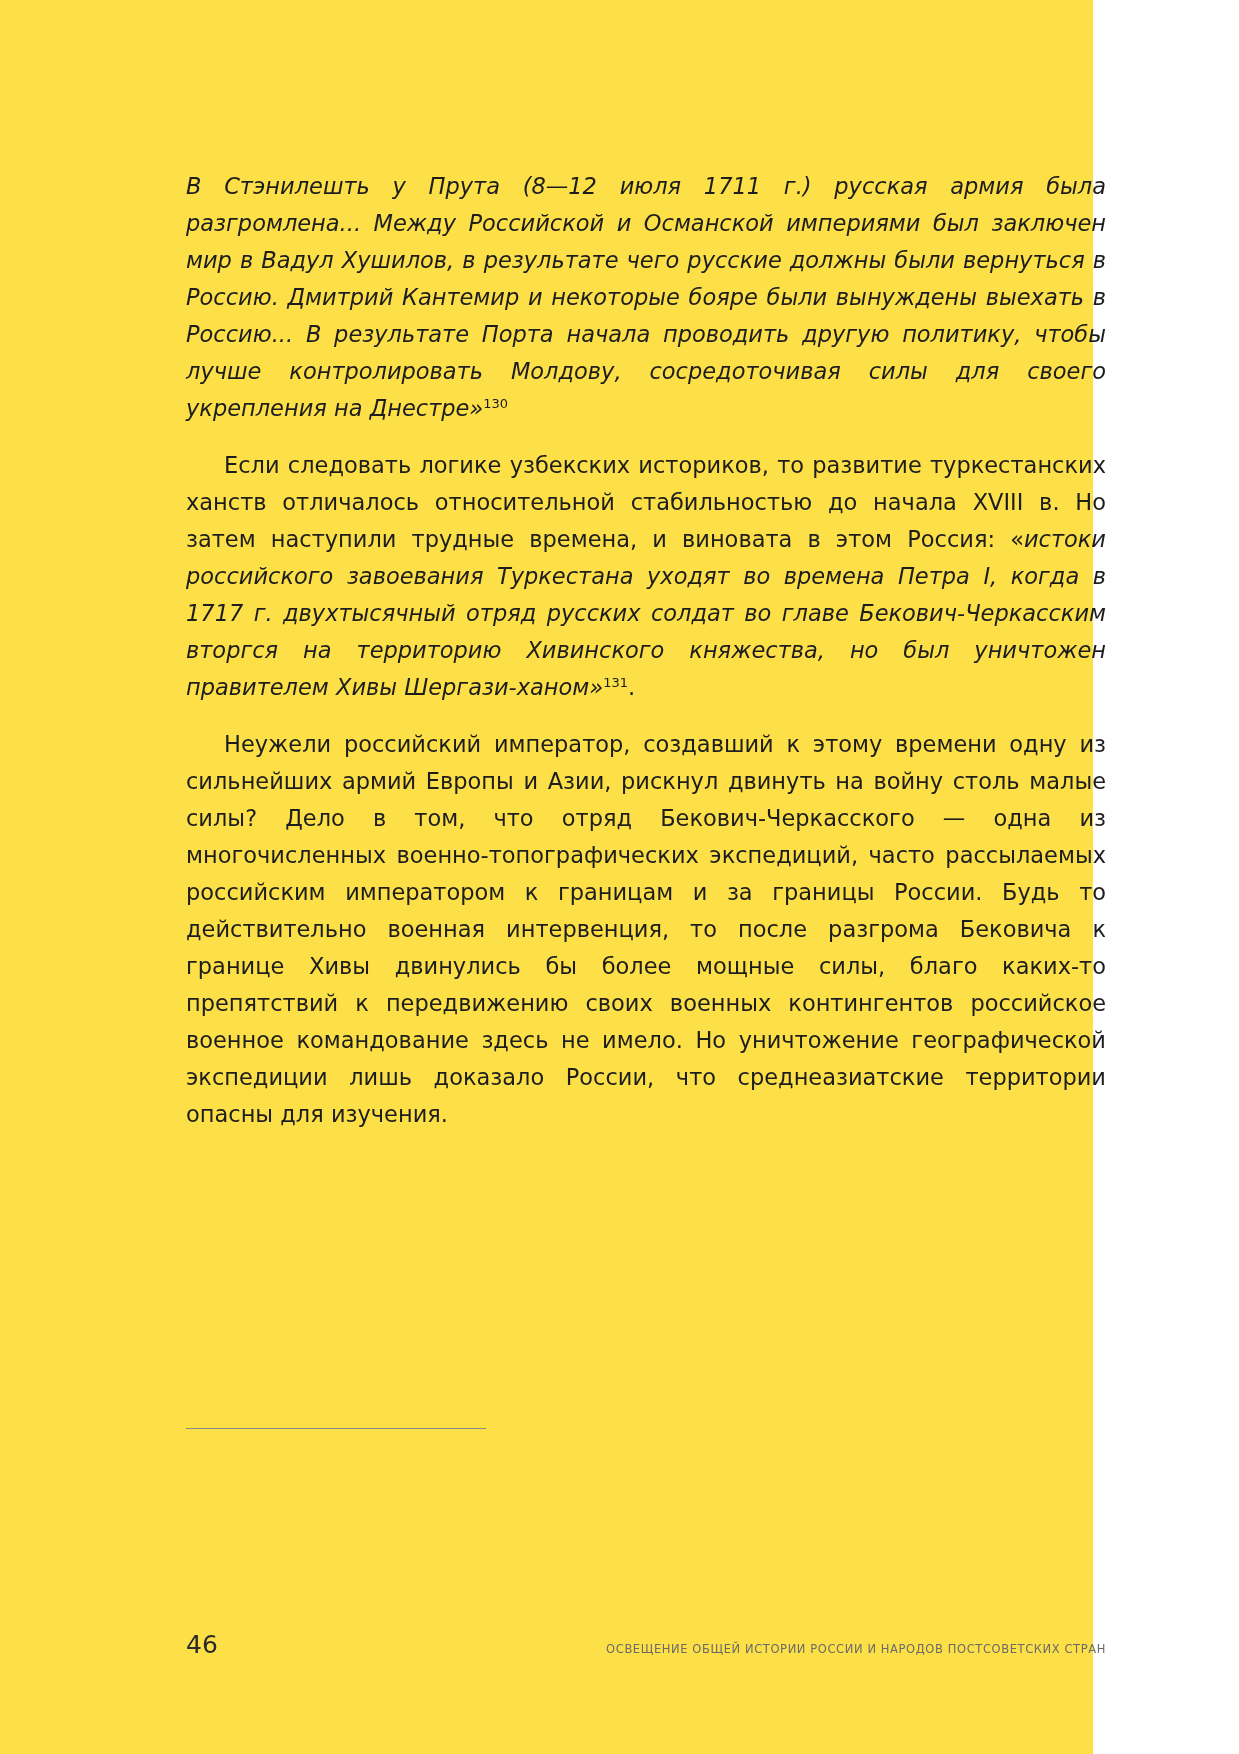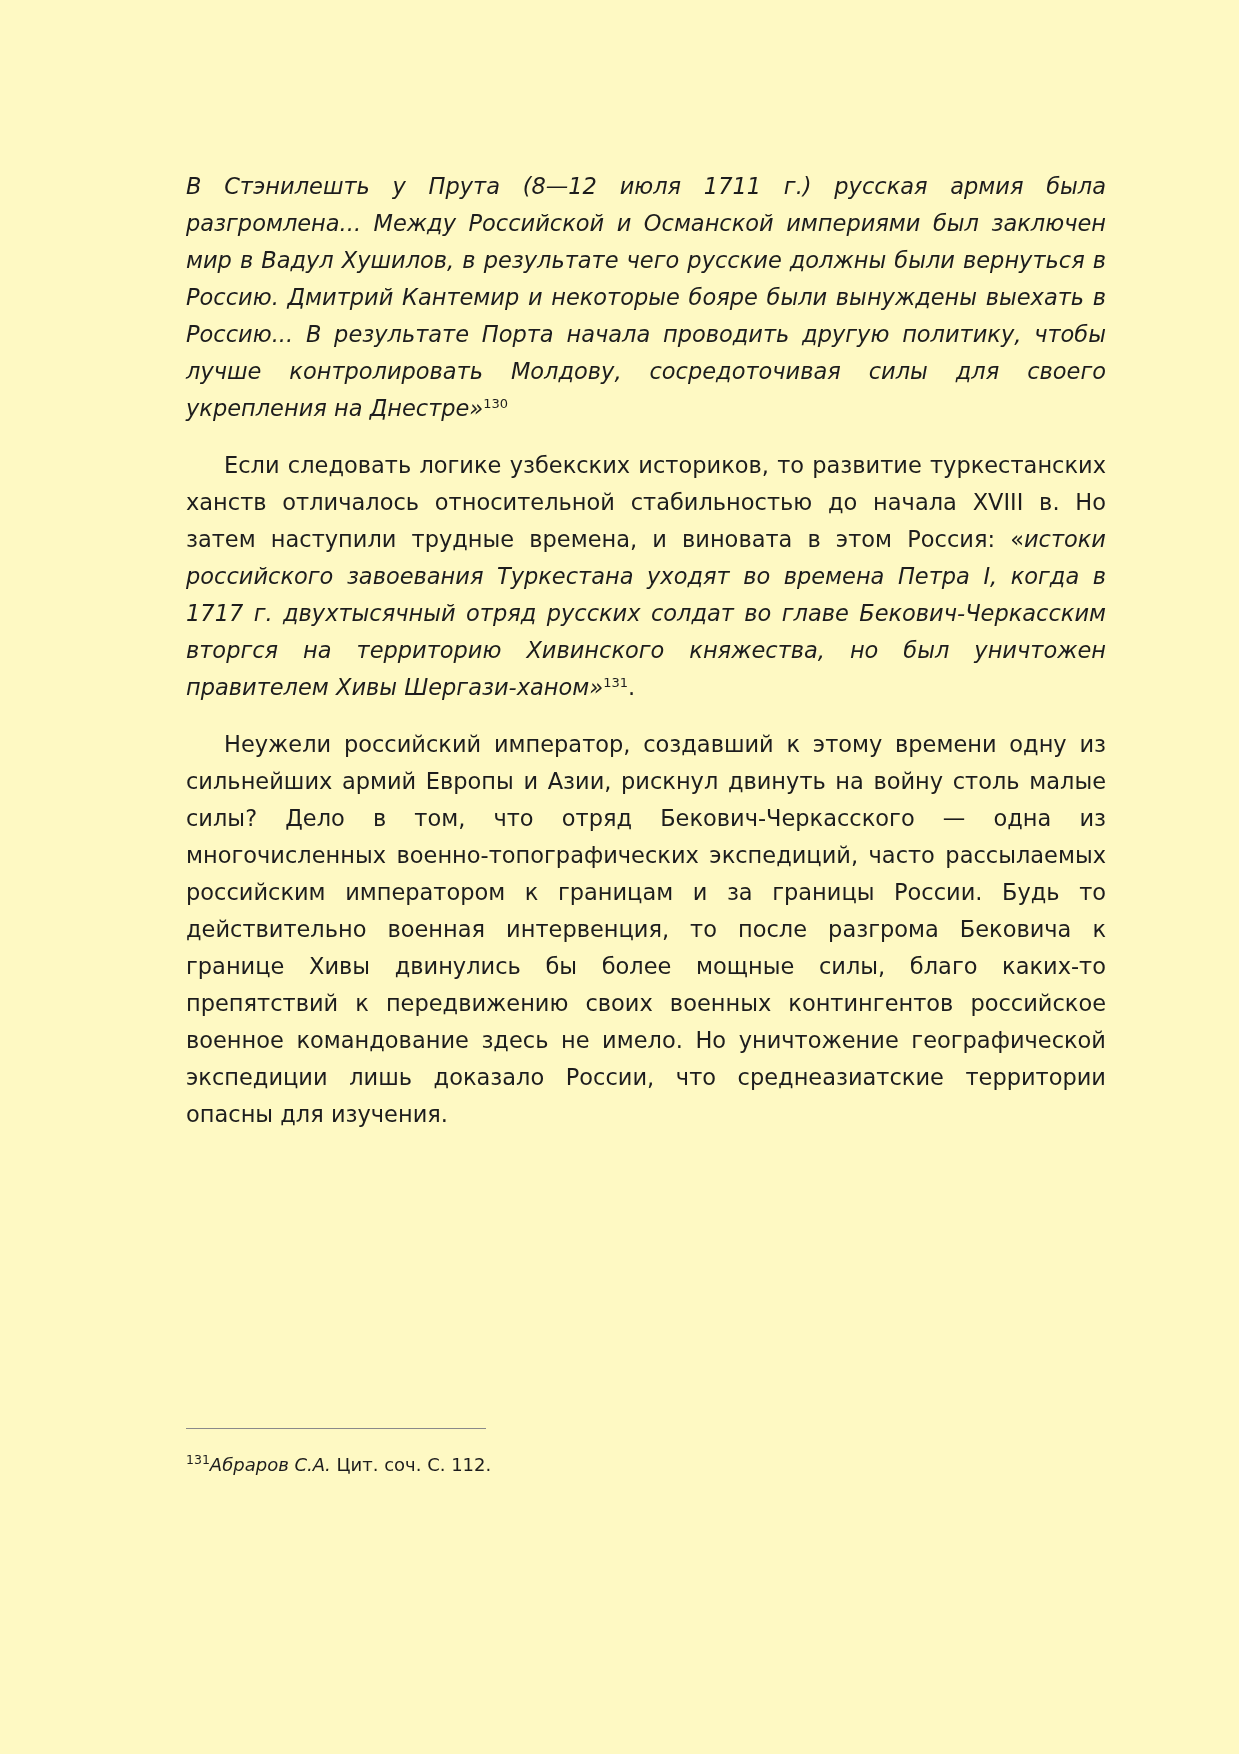--- a/index.html
+++ b/index.html
@@ -11,23 +11,23 @@
     width: 1239px;
     height: 1754px;
     position: relative;
     font-family: "DejaVu Sans", sans-serif;
     color: #1a1a1a;
     overflow: hidden;
   }
   .page {
     position: absolute;
     left: 0; top: 0;
-    width: 1239px;
+    width: 1093px;
     height: 1754px;
-    background: #fef9c3;
+    background: #fde047;
   }
   .content {
     position: absolute;
     left: 186px;
     top: 168px;
     width: 920px;
   }
   p.para {
     margin: 0 0 6px 0;
     text-align: justify;
@@ -120,17 +120,20 @@
     <div class="block-gap"></div>
 
     <p class="para indent">Неужели российский император, создавший к этому времени одну из сильнейших армий Европы и Азии, рискнул двинуть на войну столь малые силы? Дело в том, что отряд Бекович-Черкасского — одна из многочисленных военно-топографических экспедиций, часто рассылаемых российским императором к границам и за границы России. Будь то действительно военная интервенция, то после разгрома Бековича к границе Хивы двинулись бы более мощные силы, благо каких-то препятствий к передвижению своих военных контингентов российское военное командование здесь не имело. Но уничтожение географической экспедиции лишь доказало России, что среднеазиатские территории опасны для изучения.</p>
 
   </div>
 
   <div class="footnotes">
     <div class="fn-rule"></div>
 
 
-    <p class="footnote"><span class="fn-num">131</span><span class="fn-it">Абраров С.А.</span><span> Цит. соч. С. 112.</span></p>
   </div>
 
+  <div class="footer">
+    <div class="page-number">46</div>
+    <div class="running-head">ОСВЕЩЕНИЕ ОБЩЕЙ ИСТОРИИ РОССИИ И НАРОДОВ ПОСТСОВЕТСКИХ СТРАН</div>
+  </div>
 
 </div>
 
 </body></html>

